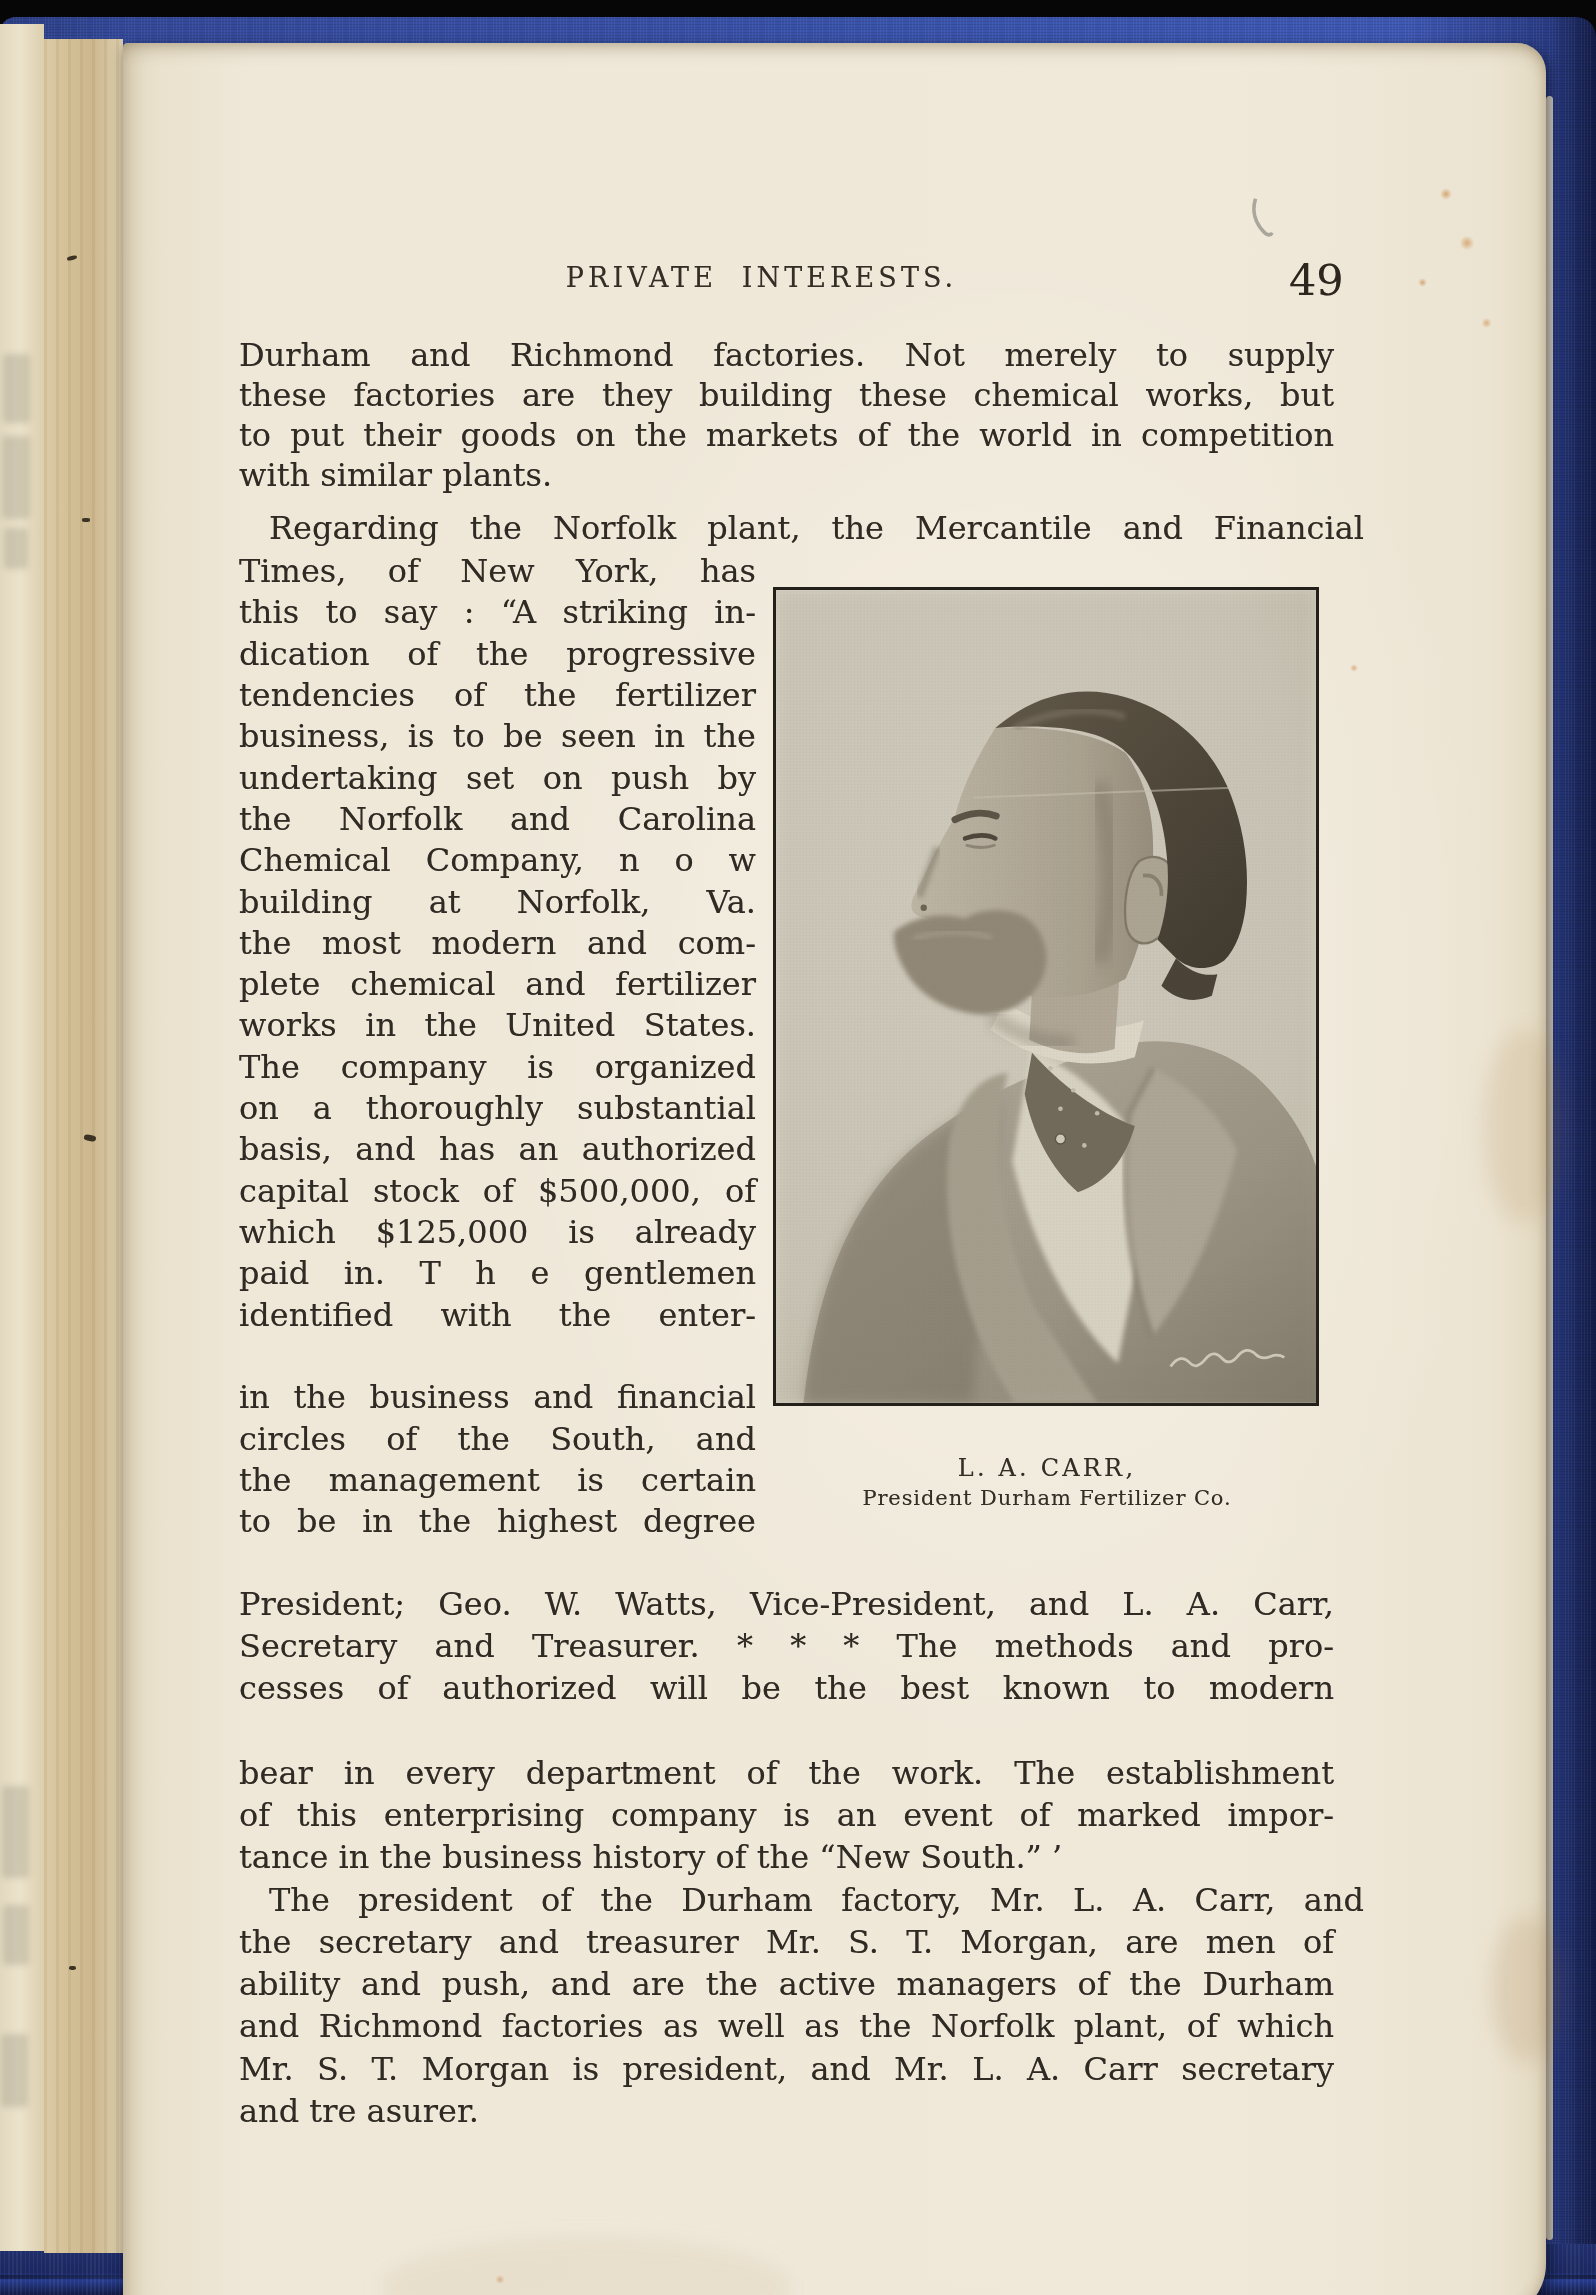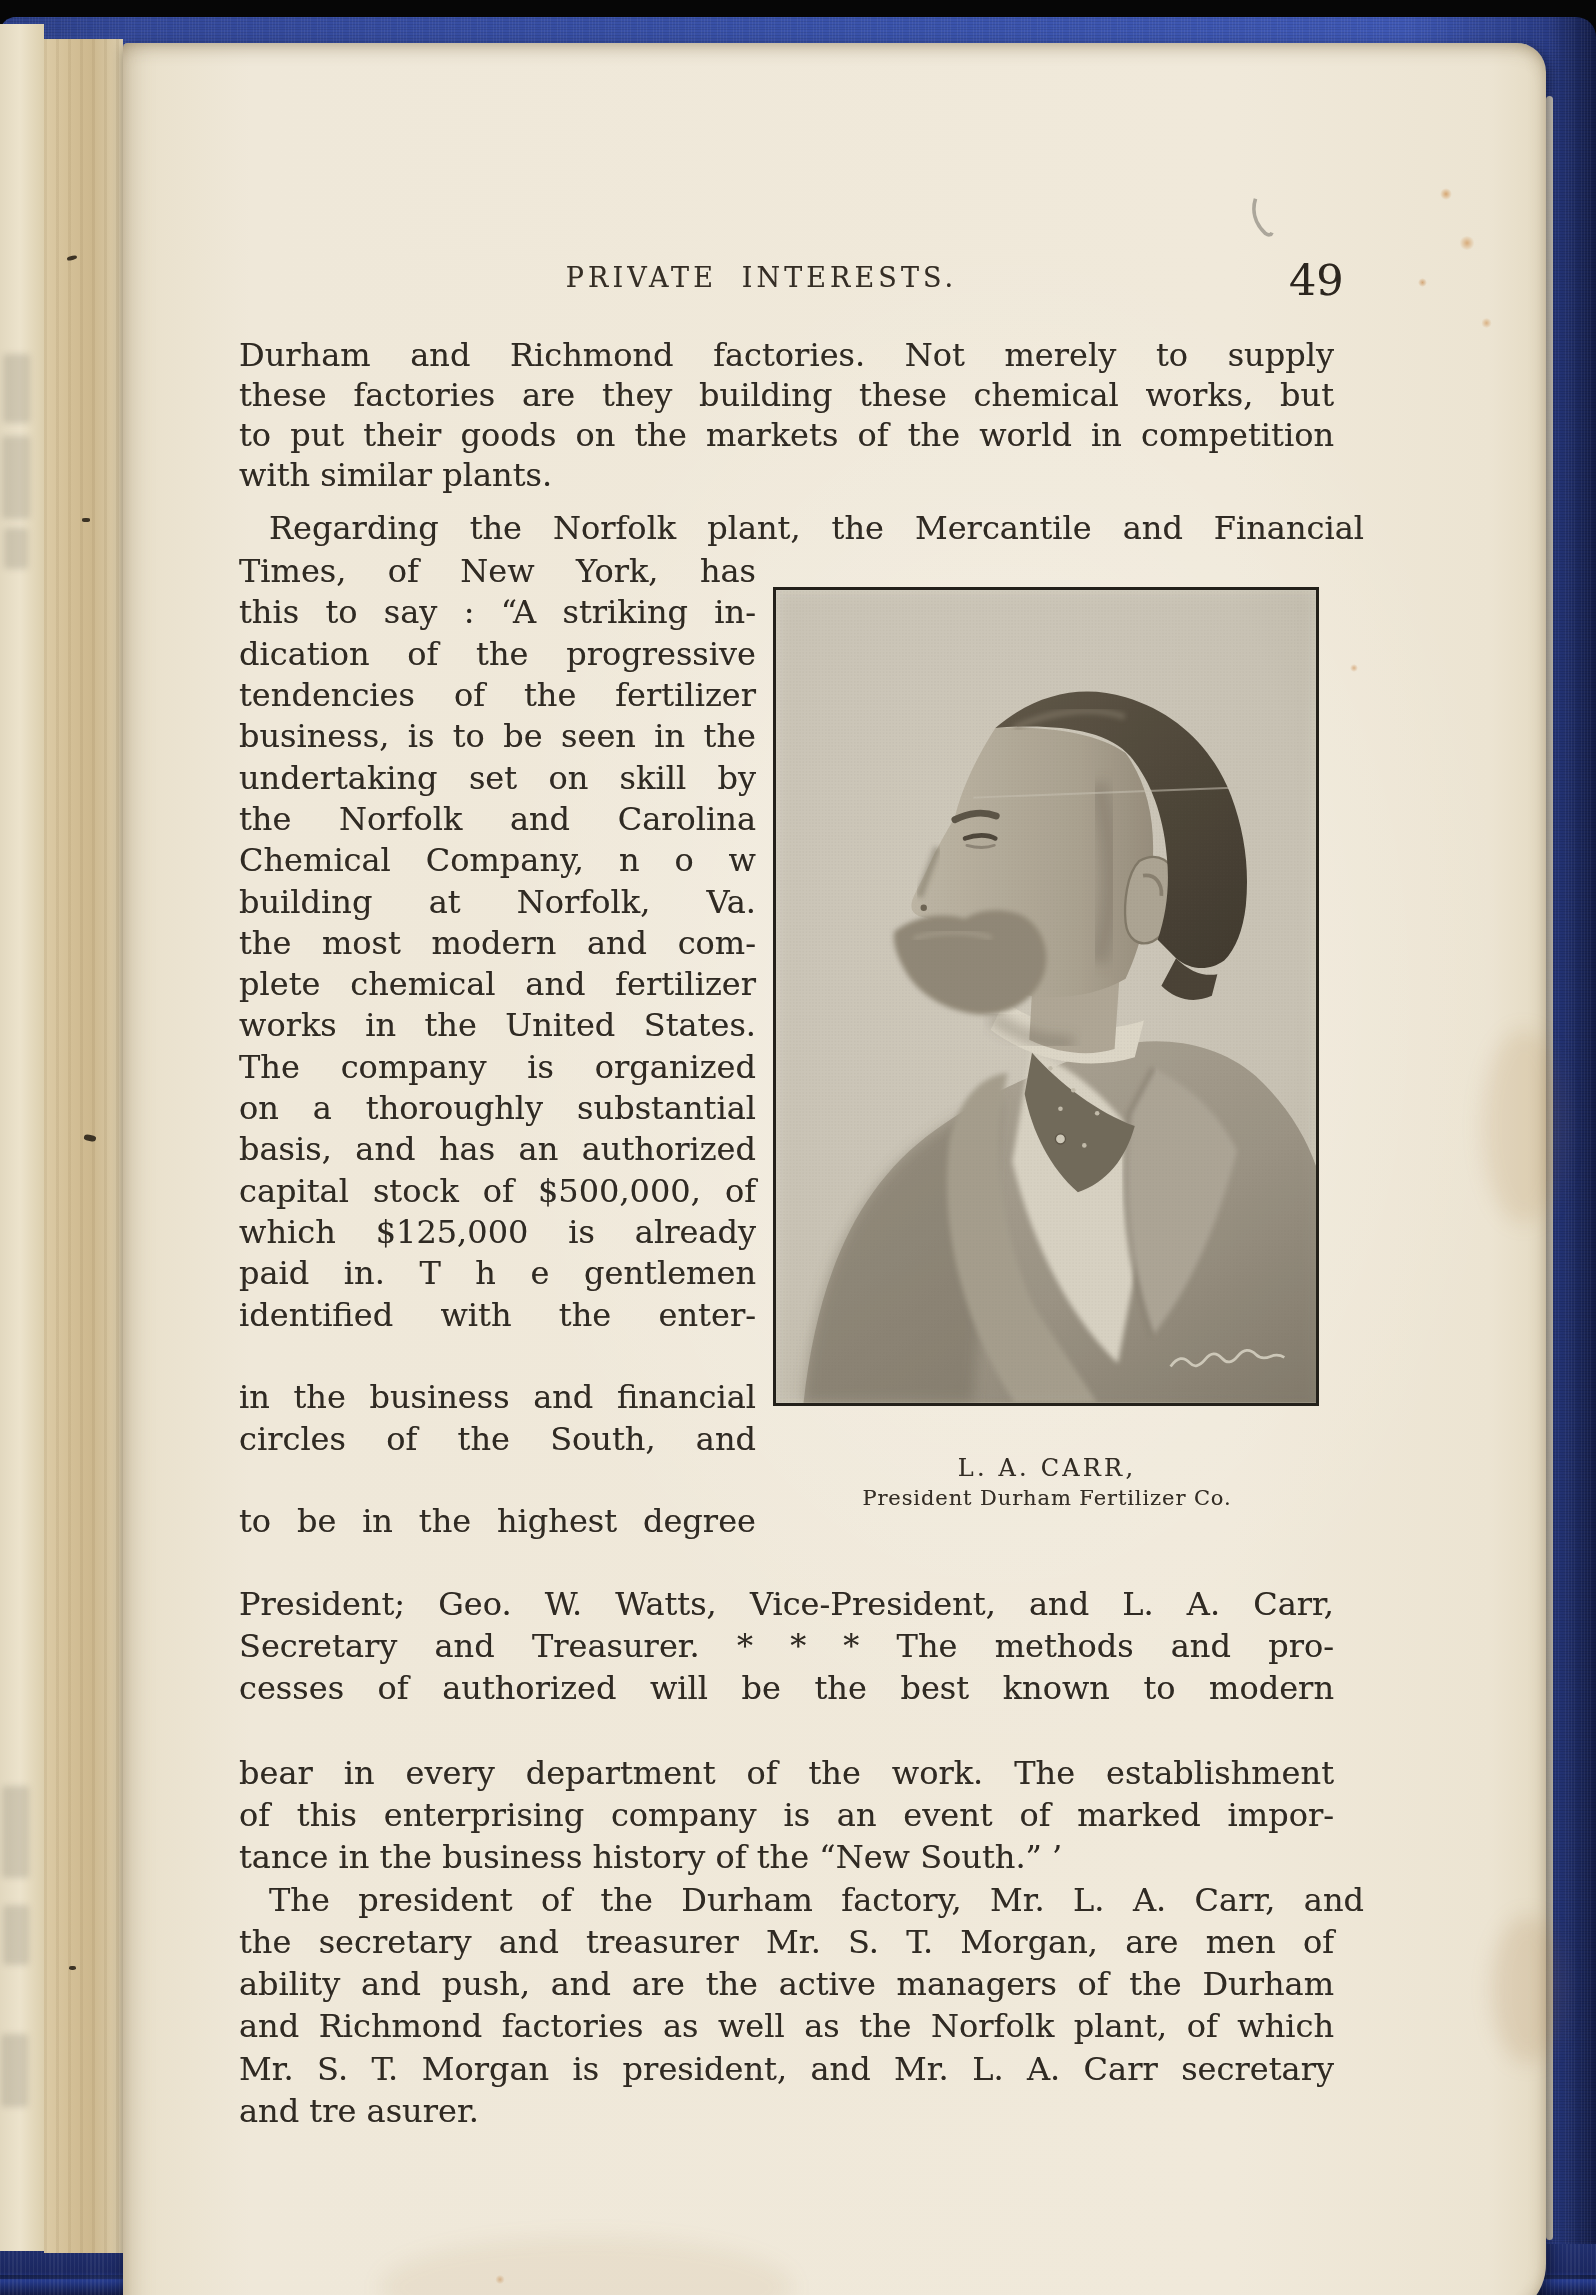--- a/index.html
+++ b/index.html
@@ -129,36 +129,37 @@
     <div class="txt jline" style="top:375px">to put their goods on the markets of the world in competition</div>
     <div class="txt jline endline" style="top:415px">with similar plants.</div>
 
     <div class="txt jline indent" style="top:468px">Regarding the Norfolk plant, the Mercantile and Financial</div>
 
     <div class="txt col-line" style="top:511px">Times, of New York, has</div>
     <div class="txt col-line" style="top:552px">this to say :  “A striking in-</div>
     <div class="txt col-line" style="top:594px">dication of the progressive</div>
     <div class="txt col-line" style="top:635px">tendencies of the fertilizer</div>
     <div class="txt col-line" style="top:676px">business, is to be seen in the</div>
-    <div class="txt col-line" style="top:718px">undertaking set on skill by</div>
+    <div class="txt col-line" style="top:718px">undertaking set on push by</div>
     <div class="txt col-line" style="top:759px">the Norfolk and Carolina</div>
     <div class="txt col-line" style="top:800px">Chemical Company, n o w</div>
     <div class="txt col-line" style="top:842px">building at Norfolk, Va.</div>
     <div class="txt col-line" style="top:883px">the most modern and com-</div>
     <div class="txt col-line" style="top:924px">plete chemical and fertilizer</div>
     <div class="txt col-line" style="top:965px">works in the United States.</div>
     <div class="txt col-line" style="top:1007px">The company is organized</div>
     <div class="txt col-line" style="top:1048px">on a thoroughly substantial</div>
     <div class="txt col-line" style="top:1089px">basis, and has an authorized</div>
     <div class="txt col-line" style="top:1131px">capital stock of $500,000, of</div>
     <div class="txt col-line" style="top:1172px">which $125,000 is already</div>
     <div class="txt col-line" style="top:1213px">paid in.  T h e gentlemen</div>
     <div class="txt col-line" style="top:1255px">identified with the enter-</div>
     <div class="txt col-line" style="top:1337px">in the business and financial</div>
     <div class="txt col-line" style="top:1379px">circles of the South, and</div>
+    <div class="txt col-line" style="top:1420px">the management is certain</div>
     <div class="txt col-line" style="top:1461px">to be in the highest degree</div>
 
     <figure class="photo">
       <svg viewBox="0 0 1177 1771">
         <defs>
           <radialGradient id="bgv" cx="38%" cy="38%" r="85%">
             <stop offset="0%" stop-color="#ddd8cb"></stop>
             <stop offset="70%" stop-color="#d6d1c3"></stop>
             <stop offset="100%" stop-color="#c9c4b4"></stop>
           </radialGradient>

